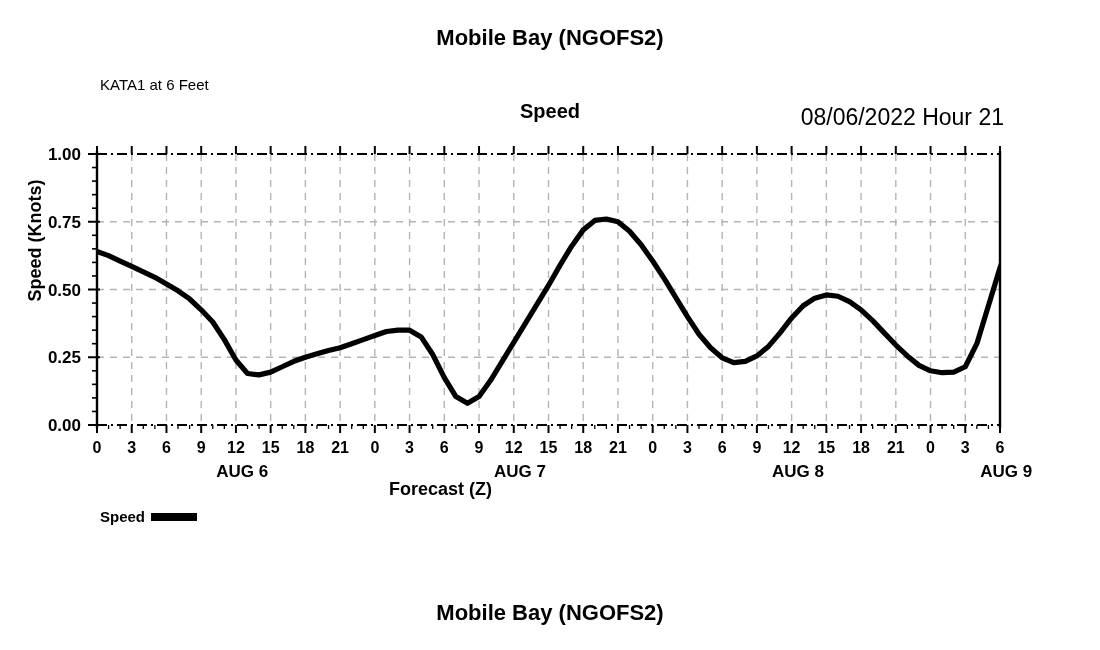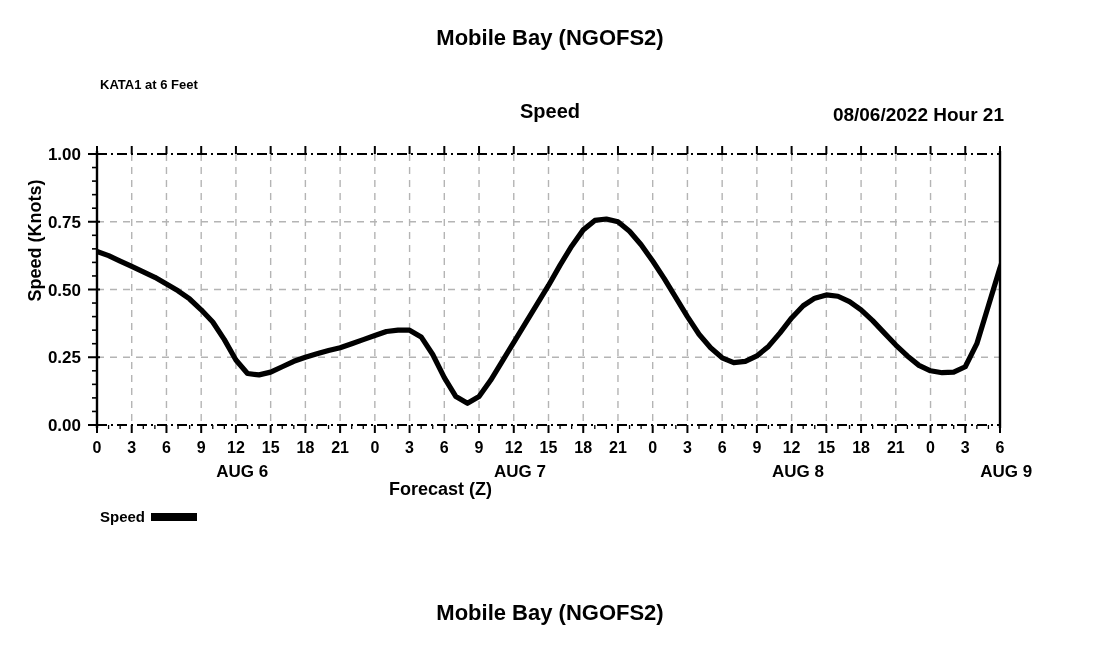--- a/index.html
+++ b/index.html
@@ -35,39 +35,39 @@
     top: 600px;
     width: 1100px;
     text-align: center;
     font-size: 22px;
     font-weight: bold;
   }
   .station-block {
     position: absolute;
     left: 100px;
     top: 72px;
-    font-size: 13px;
-    font-weight: bold;
+    font-size: 15px;
+    font-weight: normal;
     line-height: 26px;
   }
   .subtitle-center {
     position: absolute;
     left: 0;
     top: 100px;
     width: 1100px;
     text-align: center;
     font-size: 20px;
     font-weight: bold;
   }
   .runtime {
     position: absolute;
     right: 96px;
     top: 104px;
-    font-size: 19px;
-    font-weight: bold;
+    font-size: 23px;
+    font-weight: normal;
   }
   .ylabel {
     position: absolute;
     left: -75px;
     top: 230px;
     width: 220px;
     text-align: center;
     font-size: 18px;
     font-weight: bold;
     transform: rotate(-90deg);

